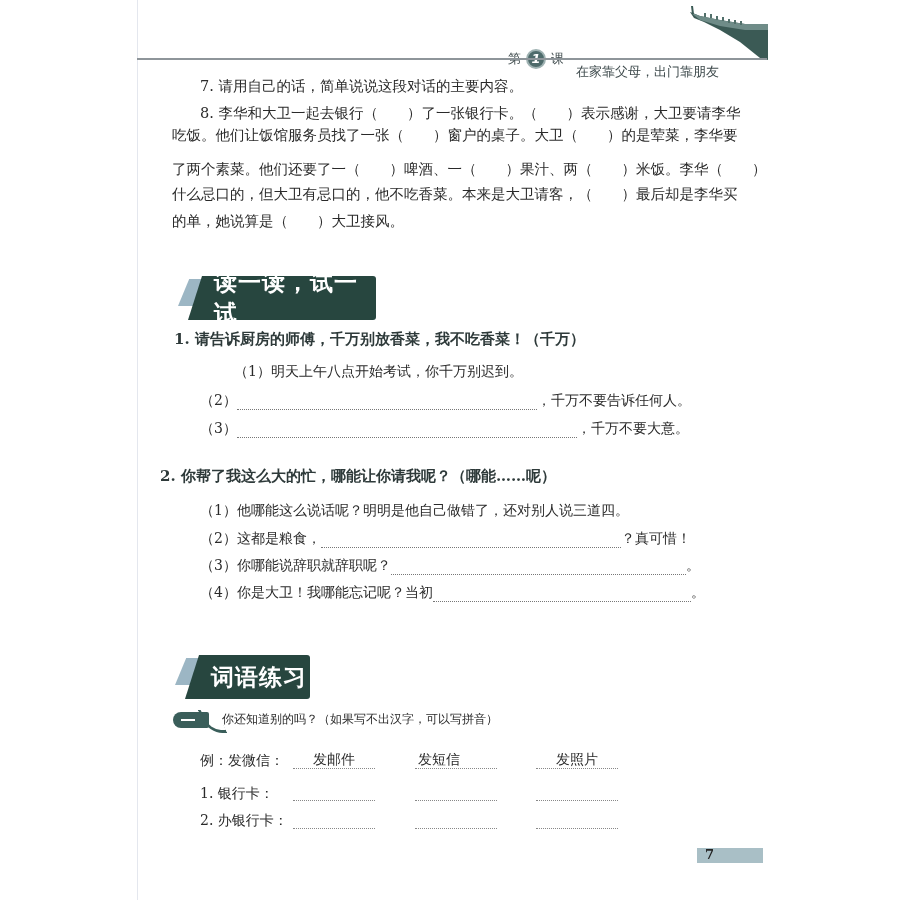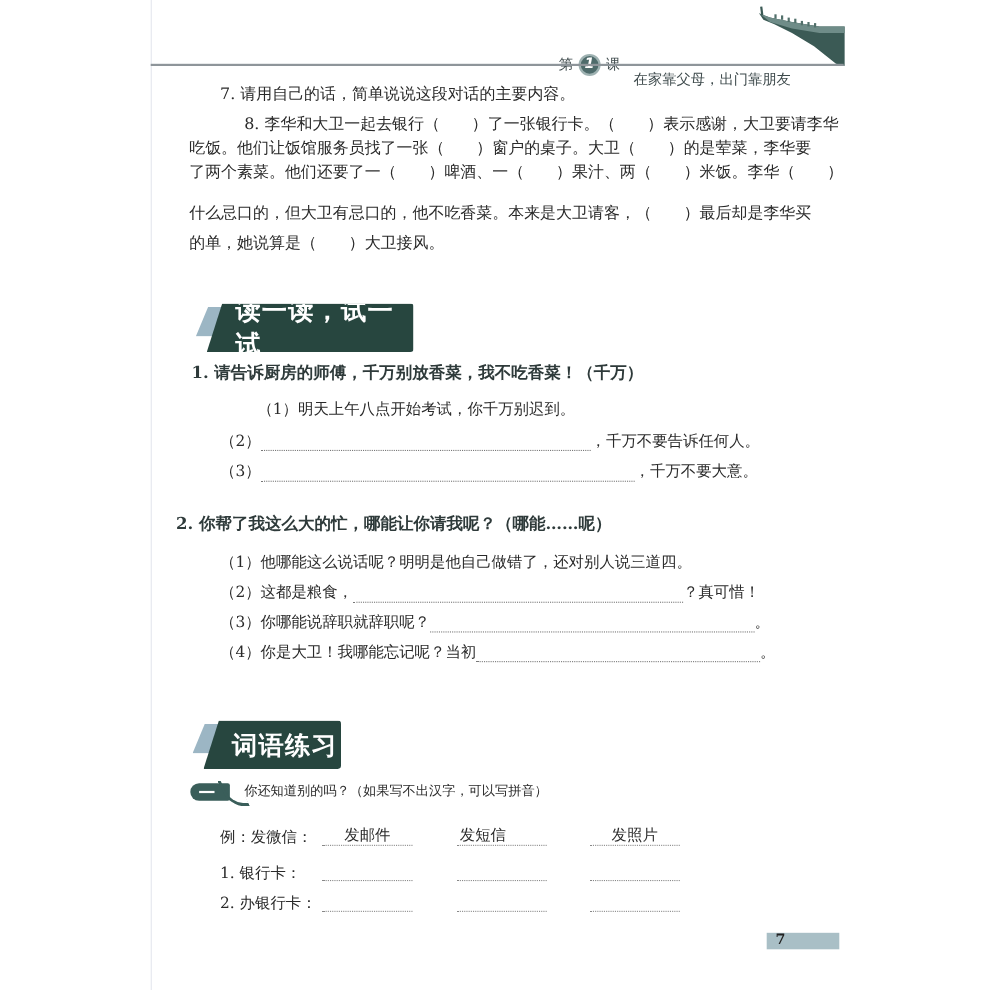--- a/index.html
+++ b/index.html
@@ -58,23 +58,23 @@
     <rect x="26" y="16" width="2" height="4"></rect>
       <rect x="32" y="17" width="2" height="4"></rect>
     <rect x="38" y="19" width="2" height="4"></rect>
       <rect x="44" y="20" width="2" height="4"></rect>
     <rect x="50" y="21" width="2" height="4"></rect>
   </g>
 </svg>
 <div class="header-rule"></div>
 
 <div class="abs body-text" style="left:200px; top:73px;">7. 请用自己的话，简单说说这段对话的主要内容。</div>
-<div class="abs body-text" style="left:200px; top:100px;margin-left:22px;">8. 李华和大卫一起去银行（　　）了一张银行卡。（　　）表示感谢，大卫要请李华</div>
+<div class="abs body-text" style="left:200px; top:100px;">8. 李华和大卫一起去银行（　　）了一张银行卡。（　　）表示感谢，大卫要请李华</div>
 <div class="abs body-text" style="left:172px; top:122px;">吃饭。他们让饭馆服务员找了一张（　　）窗户的桌子。大卫（　　）的是荤菜，李华要</div>
-<div class="abs body-text" style="left:172px; top:144px;">了两个素菜。他们还要了一（　　）啤酒、一（　　）果汁、两（　　）米饭。李华（　　）</div>
+<div class="abs body-text" style="left:172px; top:156px;">了两个素菜。他们还要了一（　　）啤酒、一（　　）果汁、两（　　）米饭。李华（　　）</div>
 <div class="abs body-text" style="left:172px; top:181px;">什么忌口的，但大卫有忌口的，他不吃香菜。本来是大卫请客，（　　）最后却是李华买</div>
 <div class="abs body-text" style="left:172px; top:208px;">的单，她说算是（　　）大卫接风。</div>
 
 <div class="section-banner" style="left:178px; top:276px; width:198px;">
   <div class="banner-light"></div>
   <div class="banner-dark" style="width:188px;">读一读，试一试</div>
 </div>
 
 <div class="abs q-title" style="left:174px; top:330px;">1. 请告诉厨房的师傅，千万别放香菜，我不吃香菜！（千万）</div>
 

